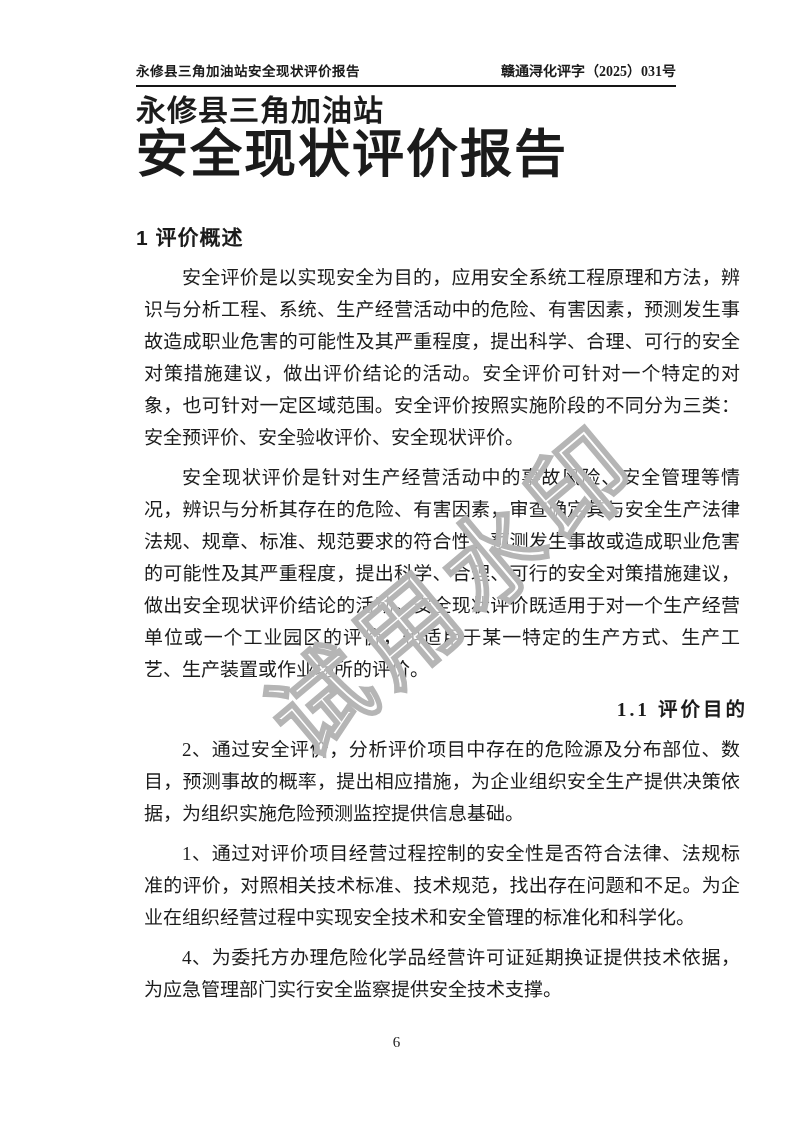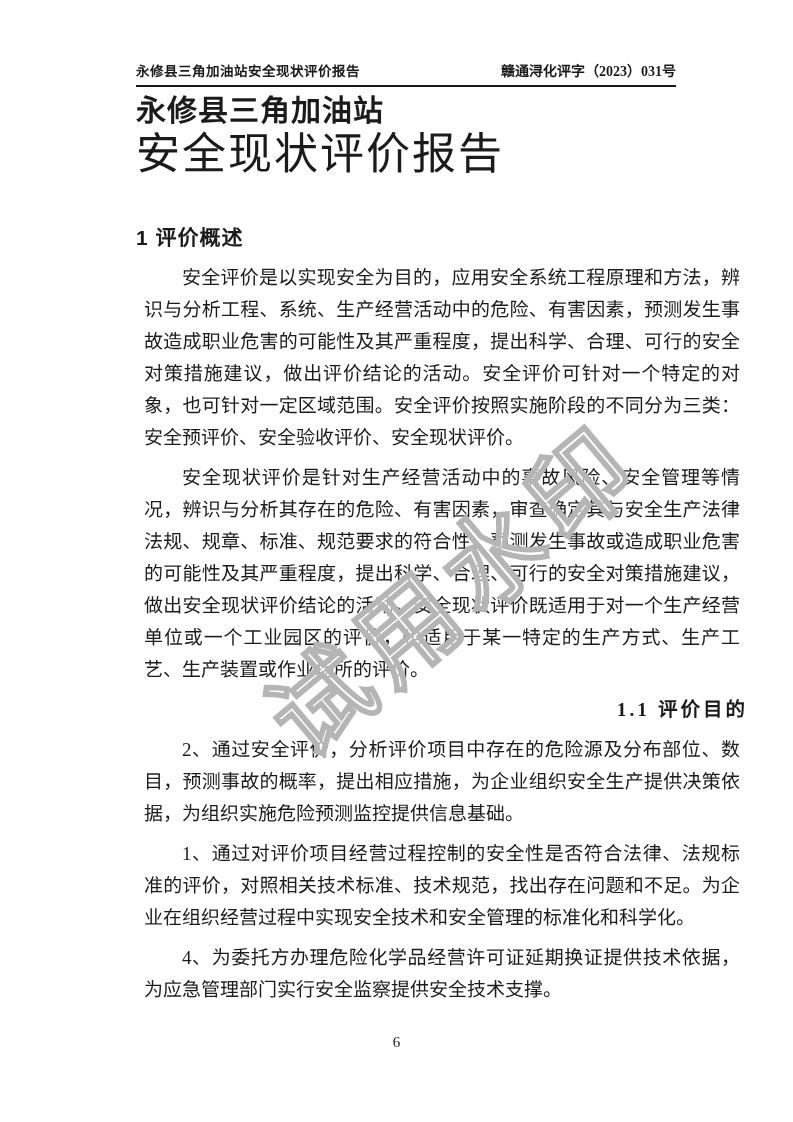--- a/index.html
+++ b/index.html
@@ -50,22 +50,22 @@
   }
   .doc-title .title-line1 {
     font-family: "Liberation Serif", "DejaVu Serif", serif;
     font-weight: 600;
     font-size: 30px;
     line-height: 38px;
     letter-spacing: 1px;
   }
   .doc-title .title-line2 {
     font-family: "Liberation Sans", "DejaVu Sans", sans-serif;
-    font-weight: 400;
-    font-size: 44px;
+    font-weight: 700;
+    font-size: 52px;
     line-height: 48px;
     letter-spacing: 2px;
   }
   
   .content {
     position: absolute;
     left: 100px;
     width: 612px;
     top: 218px;
   }
@@ -121,21 +121,21 @@
     color: #1b1b1b;
   }
 </style>
 </head>
 <body>
 
 <div class="page">
 
   <div class="running-header">
     <span class="hdr-left">永修县三角加油站安全现状评价报告</span>
-    <span class="hdr-right">赣通浔化评字（2023）031号</span>
+    <span class="hdr-right">赣通浔化评字（2025）031号</span>
   </div>
 
   <div class="doc-title">
     <div class="title-line1">永修县三角加油站</div>
     <div class="title-line2">安全现状评价报告</div>
   </div>
 
   <div class="content">
     <h1 class="sec-h1">1 评价概述</h1>
     <p class="body-para">安全评价是以实现安全为目的，应用安全系统工程原理和方法，辨识与分析工程、系统、生产经营活动中的危险、有害因素，预测发生事故造成职业危害的可能性及其严重程度，提出科学、合理、可行的安全对策措施建议，做出评价结论的活动。安全评价可针对一个特定的对象，也可针对一定区域范围。安全评价按照实施阶段的不同分为三类：安全预评价、安全验收评价、安全现状评价。</p>

